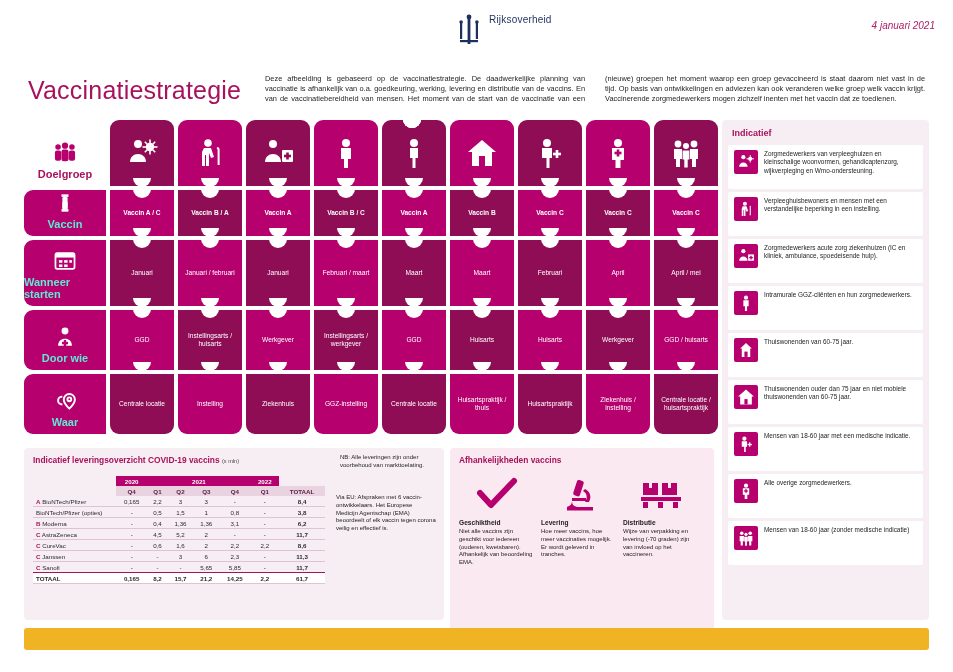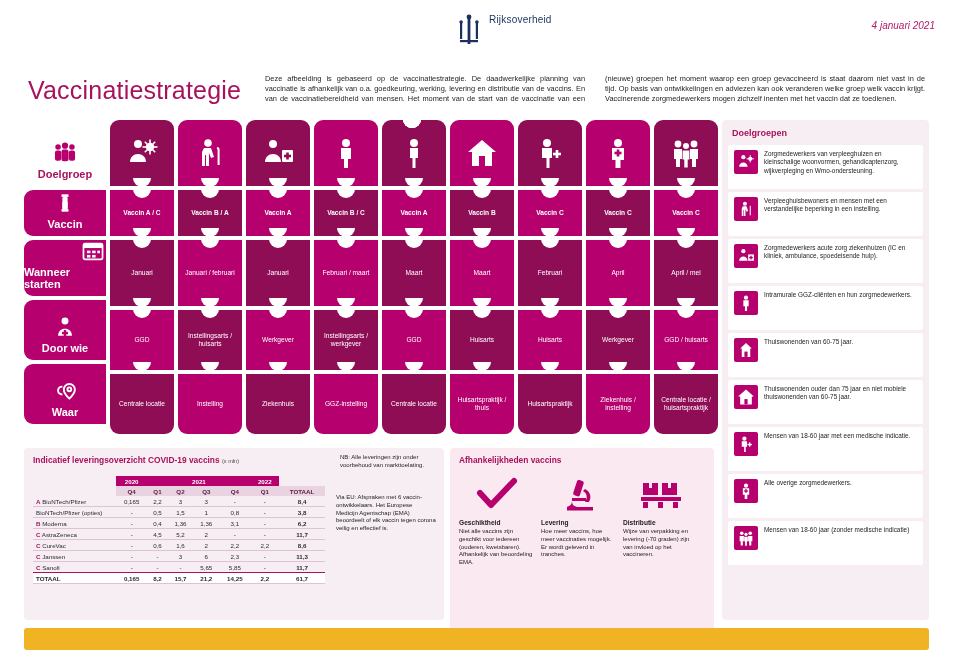--- a/index.html
+++ b/index.html
@@ -19,29 +19,29 @@
   .gov-text{font-size:10px;color:#1c2f5e;margin-left:6px;letter-spacing:.2px;}
   .date{position:absolute;right:18px;top:20px;font-size:10px;color:#b01b6a;font-style:italic;}
 
   .title{position:absolute;left:28px;top:76px;font-size:25px;color:#a8125c;font-weight:400;letter-spacing:.2px;}
   .intro{position:absolute;left:265px;top:74px;width:660px;font-size:7.4px;line-height:1.38;color:#1d1d1d;
          column-count:2;column-gap:20px;text-align:justify;}
 
   
   .matrix{position:absolute;left:24px;top:120px;width:690px;height:320px;}
   .rowlabels{position:absolute;left:0;top:0;width:82px;}
-  .rowlabel{position:relative;width:82px;border-radius:9px 0 0 9px;color:#ffffff;
+  .rowlabel{position:relative;width:82px;border-radius:9px 0 0 9px;color:#5eead4;
             display:flex;flex-direction:column;justify-content:flex-end;align-items:center;
             padding-bottom:6px;box-sizing:border-box;}
   .rowlabel .rl-txt{font-size:11px;font-weight:bold;}
   .rl-icon{width:26px;height:24px;margin-bottom:3px;display:block;}
   .r0{height:66px;background:#ffffff;color:#a8125c;border:0;}
   .r0 .rl-txt{color:#a8125c;}
   .r1{height:46px;background:#b5006e;margin-top:4px;}
-  .r2{height:56px;background:#b5006e;margin-top:4px;align-items:flex-end;}
+  .r2{height:66px;background:#b5006e;margin-top:4px;}
   .r3{height:60px;background:#b5006e;margin-top:4px;}
   .r4{height:60px;background:#b5006e;margin-top:4px;}
 
   .cols{position:absolute;left:86px;top:0;width:604px;display:flex;gap:4px;}
   .col{width:64px;}
   .cell{width:64px;box-sizing:border-box;color:#fff;display:flex;align-items:center;justify-content:center;
         text-align:center;font-size:6.6px;line-height:1.2;padding:2px;}
   .c-icon{height:66px;border-radius:9px 9px 0 0;}
   .c-vaccin{height:46px;margin-top:4px;}
   .c-when{height:66px;margin-top:4px;}
@@ -413,21 +413,21 @@
           </div>
         <div class="cell c-where dark notch-top">
             <span>Centrale locatie / huisartspraktijk</span>
           </div>
       </div>
 
     </div>
   </div>
 
   <div class="doelgroepen">
-    <div class="dg-title">Doelgroepen</div>
+    <div class="dg-title">Indicatief</div>
 
     <div class="dg-item">
       <div class="dg-ic">
         <svg width="18" height="18" viewBox="0 0 34 34">
             <g fill="#fff">
               <circle cx="12" cy="8" r="4"></circle>
               <path d="M4 26c0-5 3.6-8 8-8s8 3 8 8z"></path>
               <circle cx="25" cy="11" r="4"></circle>
               <g stroke="#fff" stroke-width="1.8">
                 <line x1="25" y1="4" x2="25" y2="18"></line>

